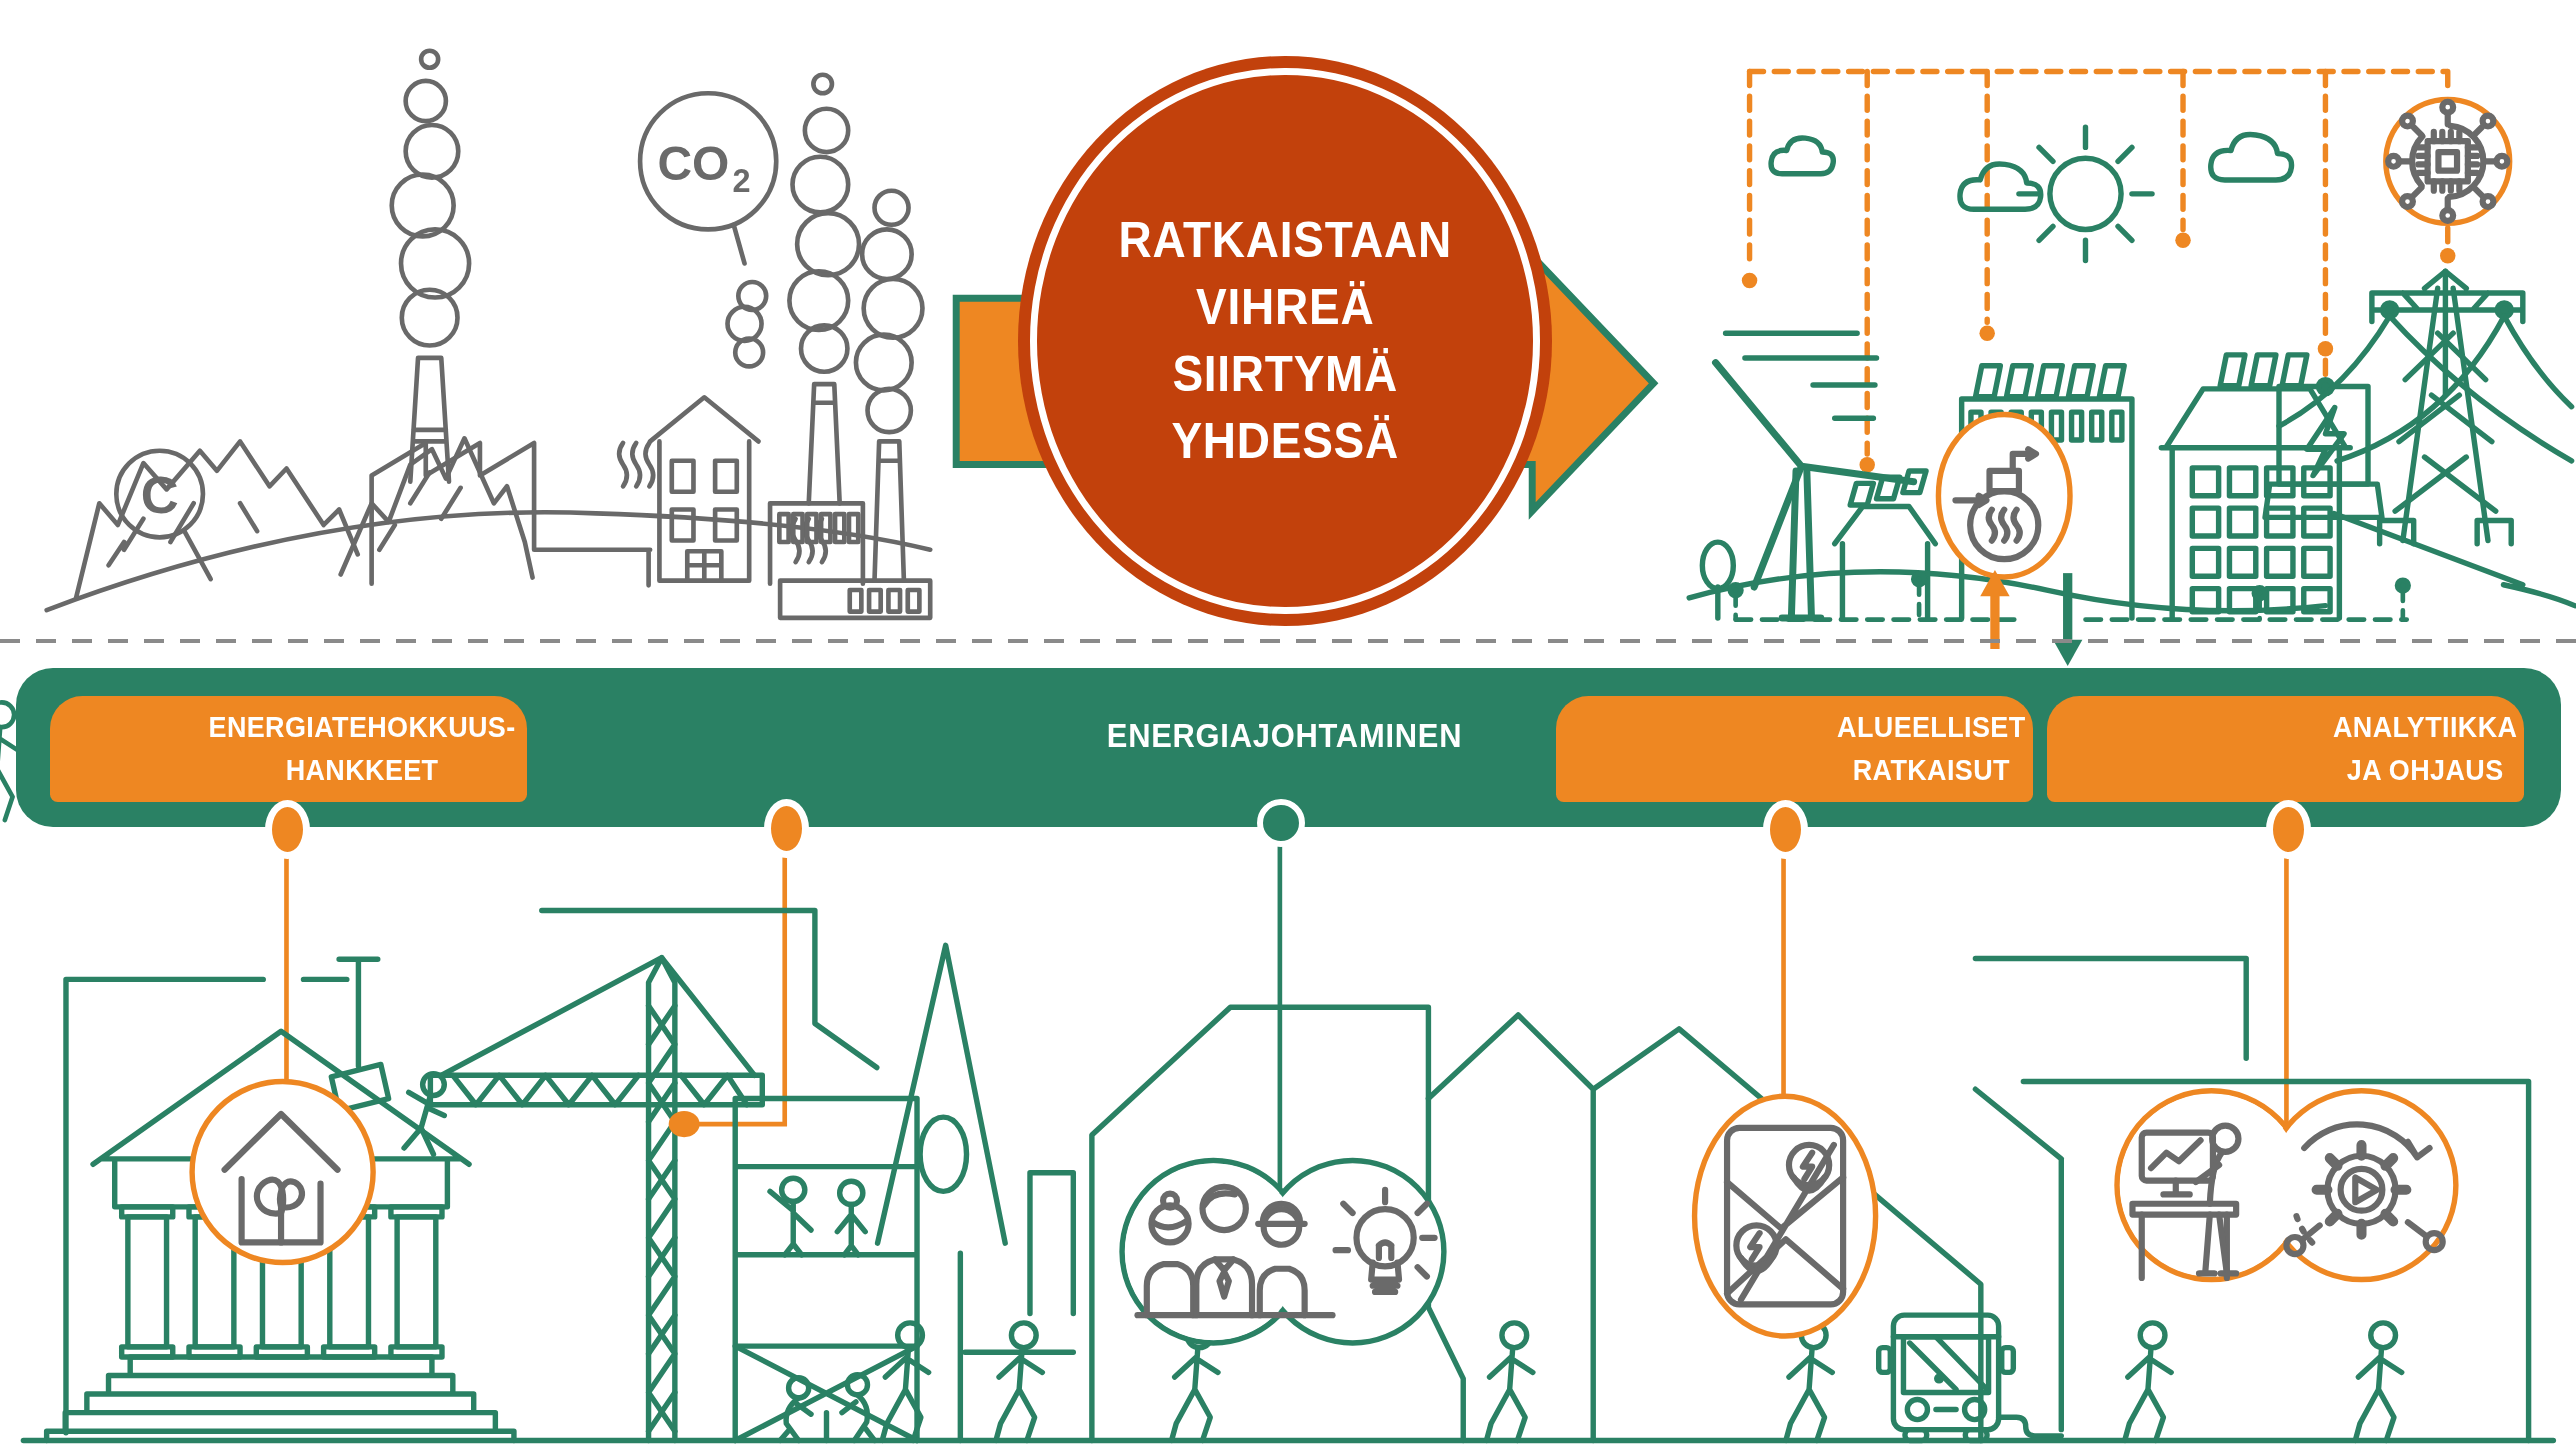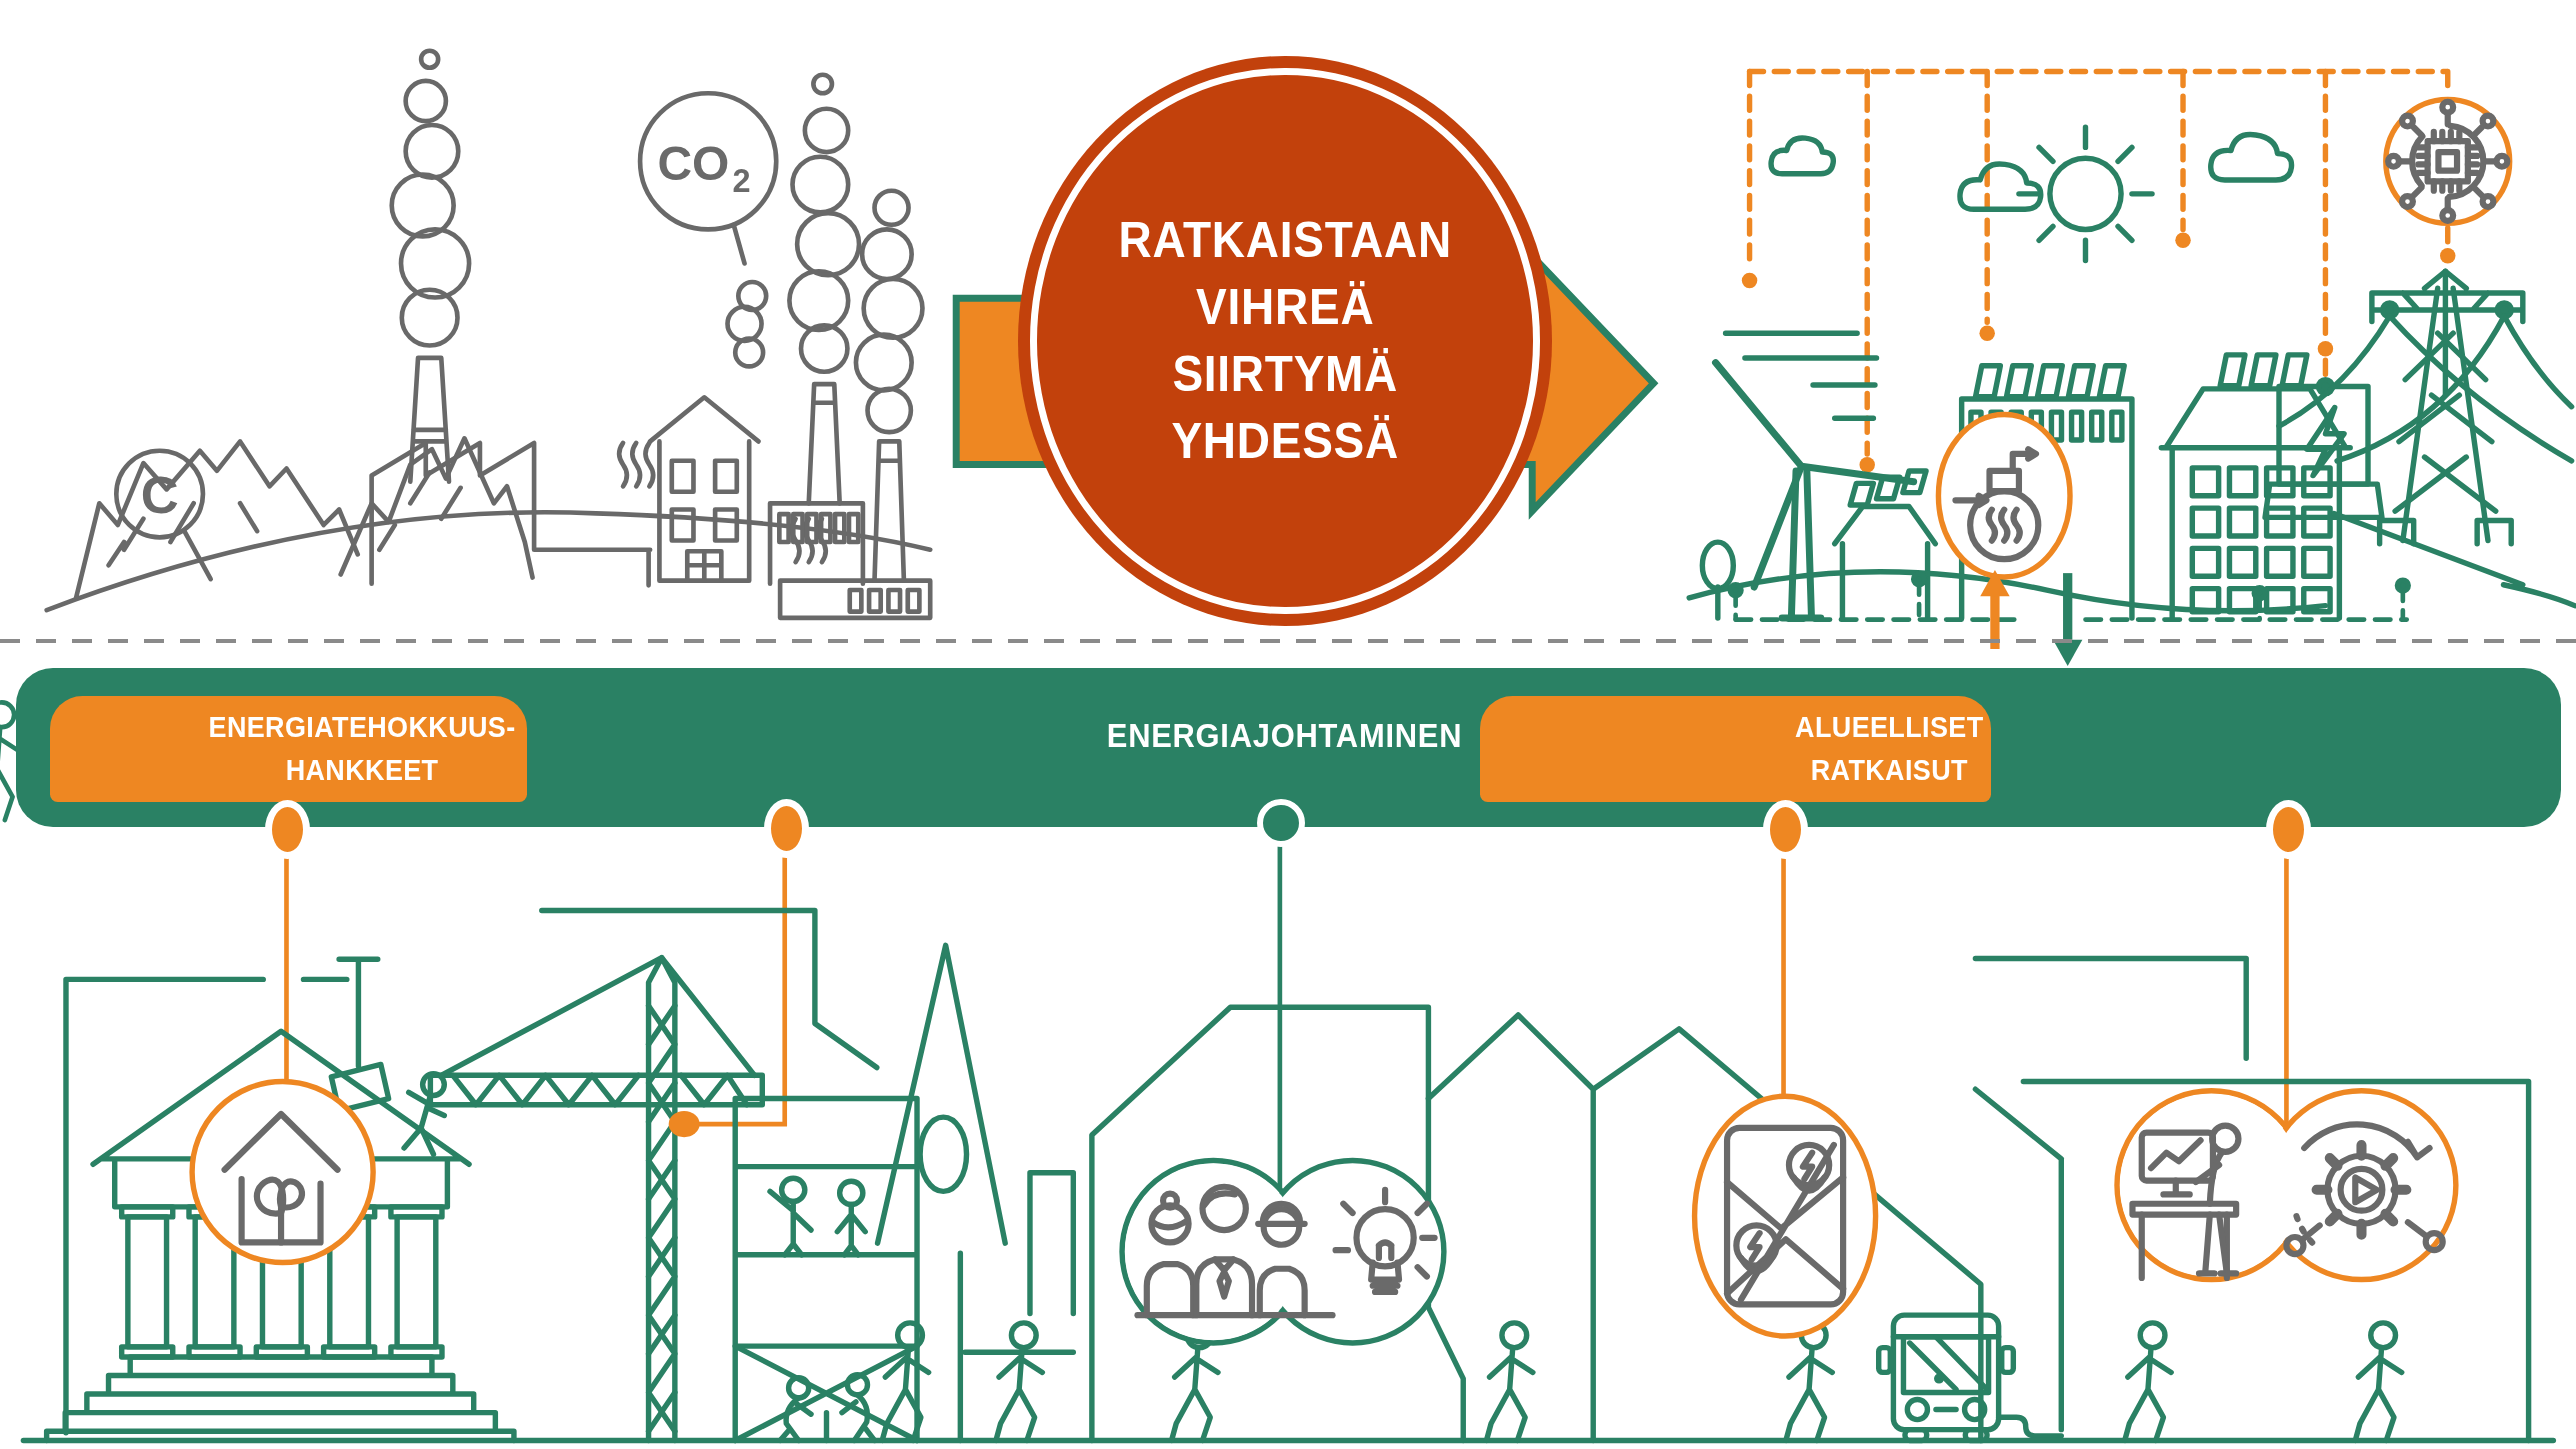--- a/index.html
+++ b/index.html
@@ -21,21 +21,21 @@
     background:repeating-linear-gradient(90deg,#8a8a8a 0 20px,transparent 20px 36px);}
 
   
   #greenbar{left:15.5px;top:668px;width:2545px;height:159px;background:#2A8164;border-radius:37px;z-index:2;}
   .tab{position:absolute;top:696px;width:477px;height:106px;background:#EE8722;
     border-radius:32.5px 32.5px 7.7px 7.7px;z-index:3;display:flex;align-items:center;justify-content:flex-end;}
   .tab-label,#bar-label{color:#fff;font-weight:bold;text-align:center;}
   .tab-label{font-size:29px;line-height:43px;letter-spacing:0.4px;transform:scaleX(0.93);}
   #bar-label{position:absolute;left:1029px;top:718px;width:511px;font-size:32.5px;
     letter-spacing:0.8px;z-index:3;transform:scaleX(0.95);}
-  #tab-1{left:50px;} #tab-2{left:542px;} #tab-4{left:1480px;padding-left:34px;} #tab-5{left:2047px;}
+  #tab-1{left:50px;} #tab-2{left:542px;} #tab-4{left:1556px;} #tab-5{left:2047px;}
 
   
   .conn{position:absolute;z-index:4;border:7px solid #fff;background:#EE8722;border-radius:50%;box-sizing:border-box;}
   .conn.orange{width:45px;height:59px;}
   .conn.green{width:48px;height:48px;background:#2A8164;border-width:6.2px;}
   #conn-1{left:265px;top:800px;} #conn-2{left:764px;top:799px;}
   #conn-3{left:1257px;top:799px;} #conn-4{left:1763px;top:800px;} #conn-5{left:2266px;top:800px;}
 
   #scene-left{left:7.7px;top:7.7px;z-index:1;}
   #scene-right{left:1683px;top:7.7px;z-index:1;}
@@ -304,20 +304,26 @@
     <div class="tab-label">
       <div>ENERGIATEHOKKUUS-</div>
       <div>HANKKEET</div>
     </div>
   </div>
   <div id="bar-label">ENERGIAJOHTAMINEN</div>
   <div id="tab-4" class="tab">
     <div class="tab-label">
       <div>ALUEELLISET</div>
       <div>RATKAISUT</div>
+    </div>
+  </div>
+  <div id="tab-5" class="tab">
+    <div class="tab-label">
+      <div>ANALYTIIKKA</div>
+      <div>JA OHJAUS</div>
     </div>
   </div>
   <div id="conn-1" class="conn orange"></div>
   <div id="conn-2" class="conn orange"></div>
   <div id="conn-3" class="conn green"></div>
   <div id="conn-4" class="conn orange"></div>
   <div id="conn-5" class="conn orange"></div>
 
   <svg id="scene-bottom" width="2576" height="629" viewBox="0 0 3329 813">
 

